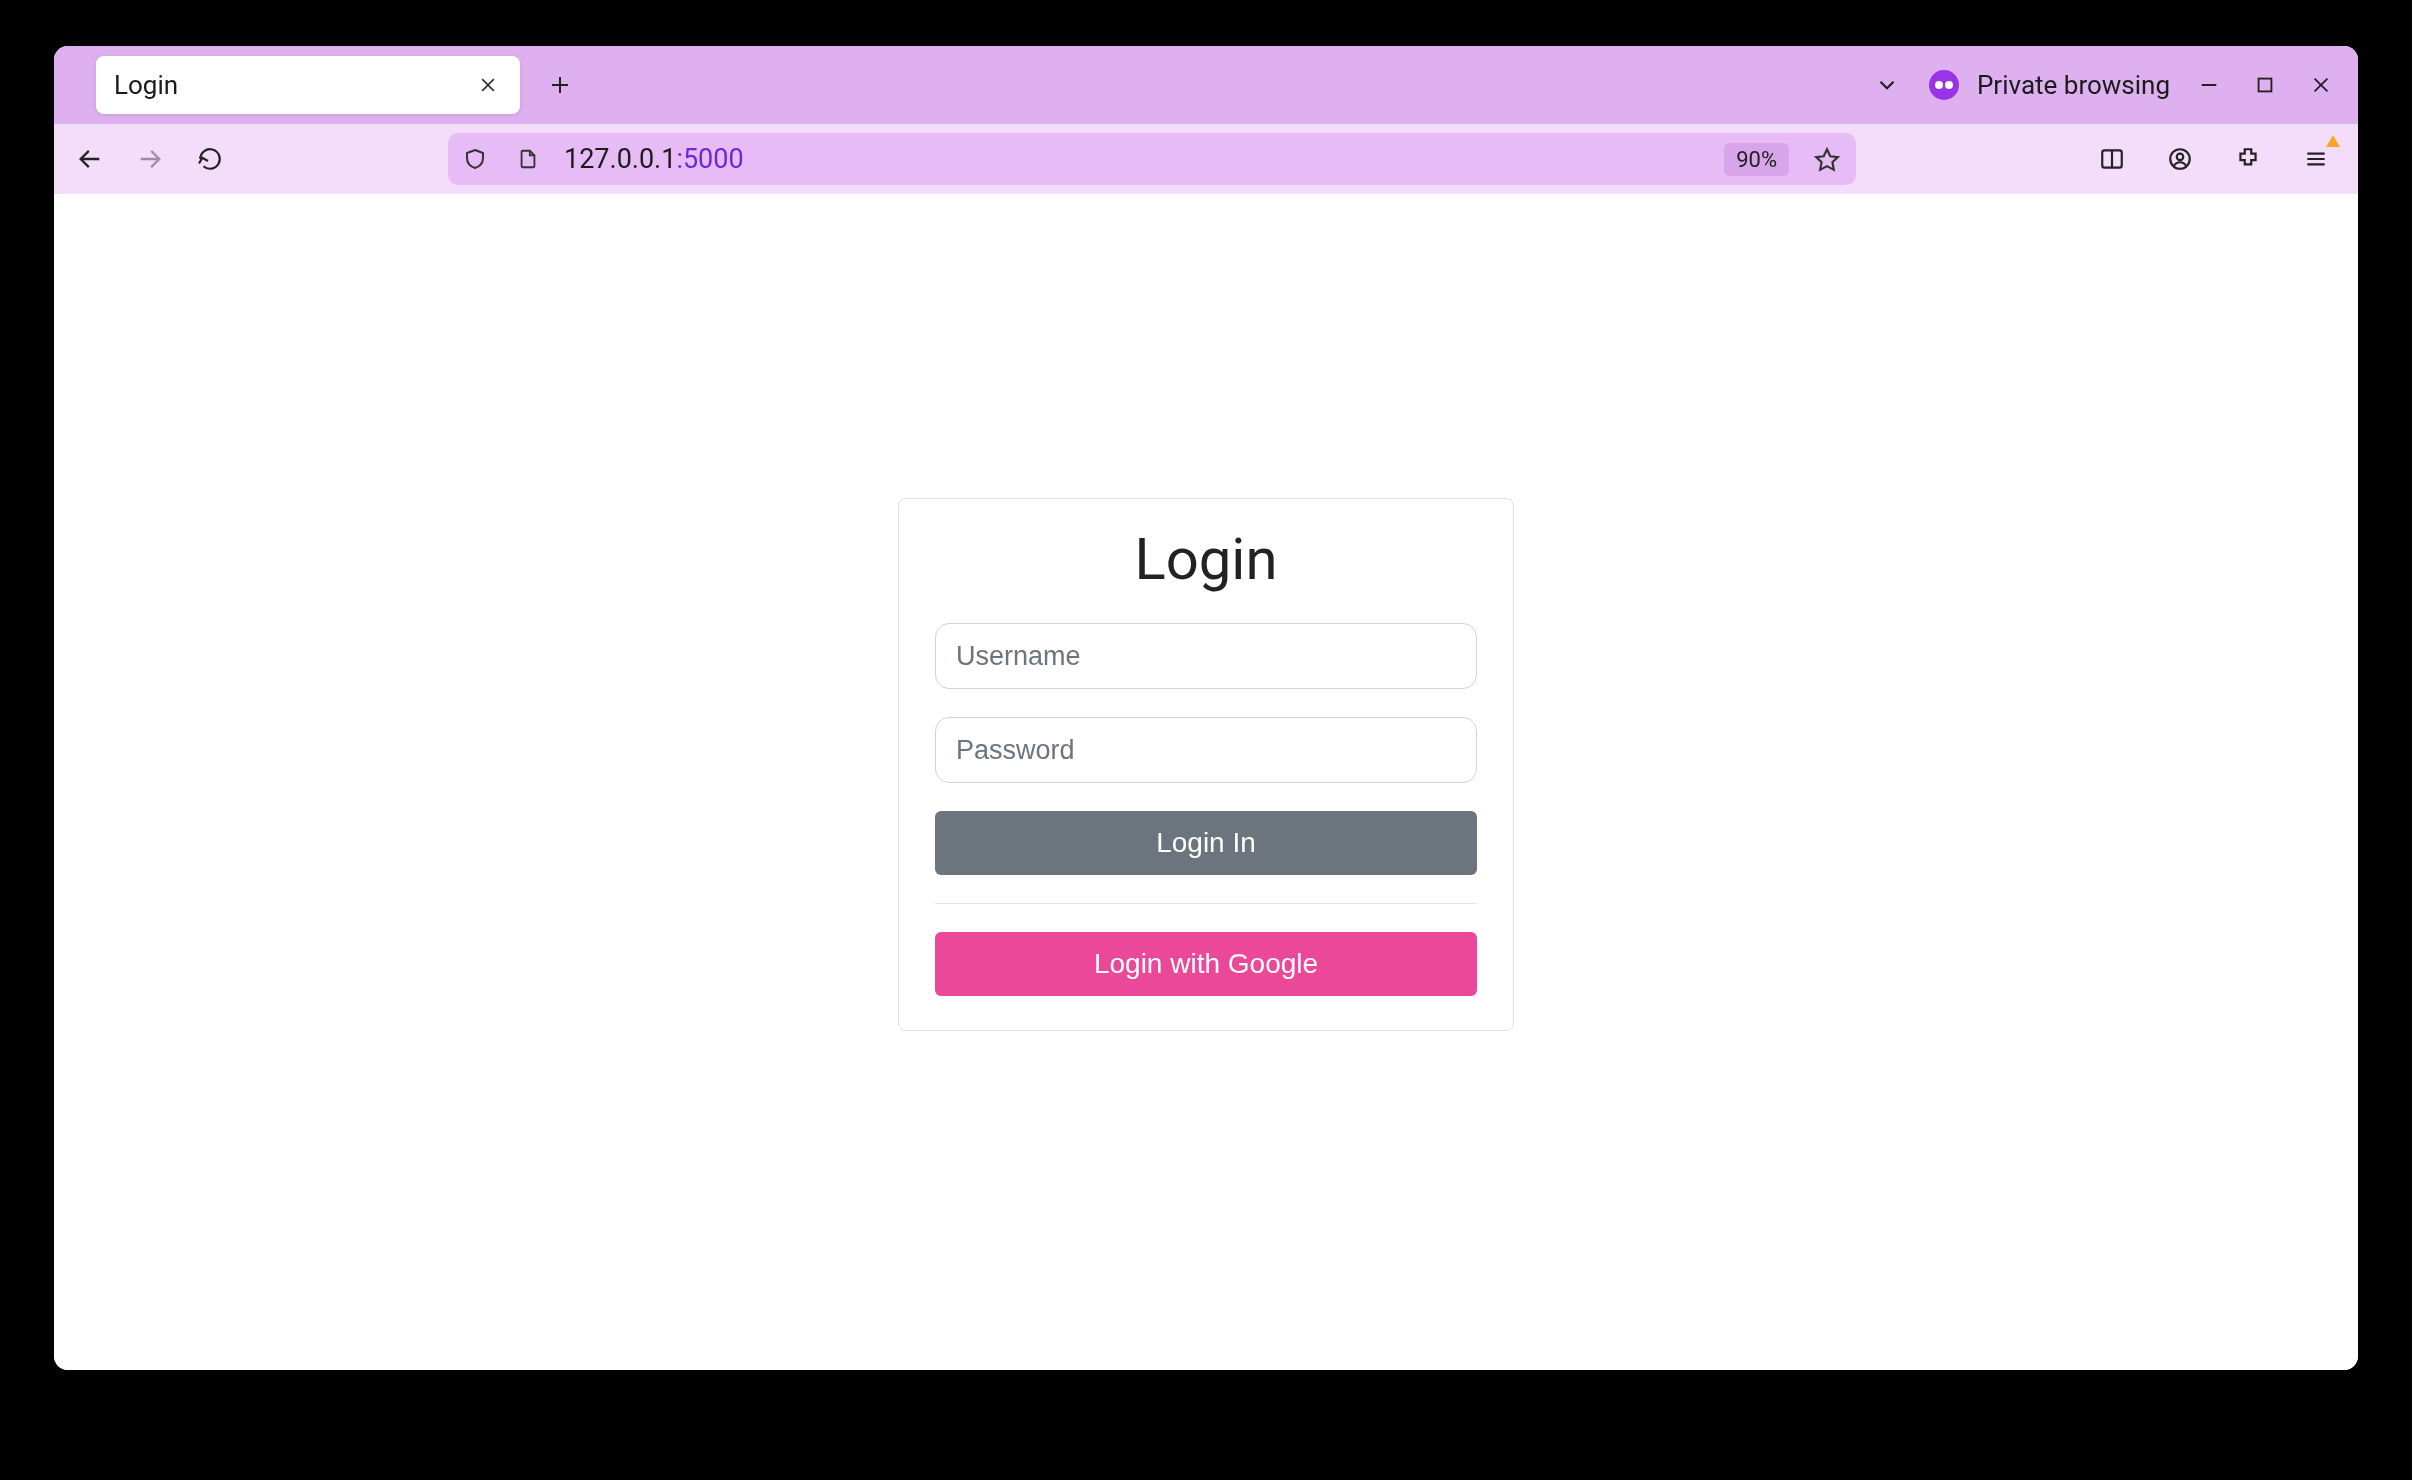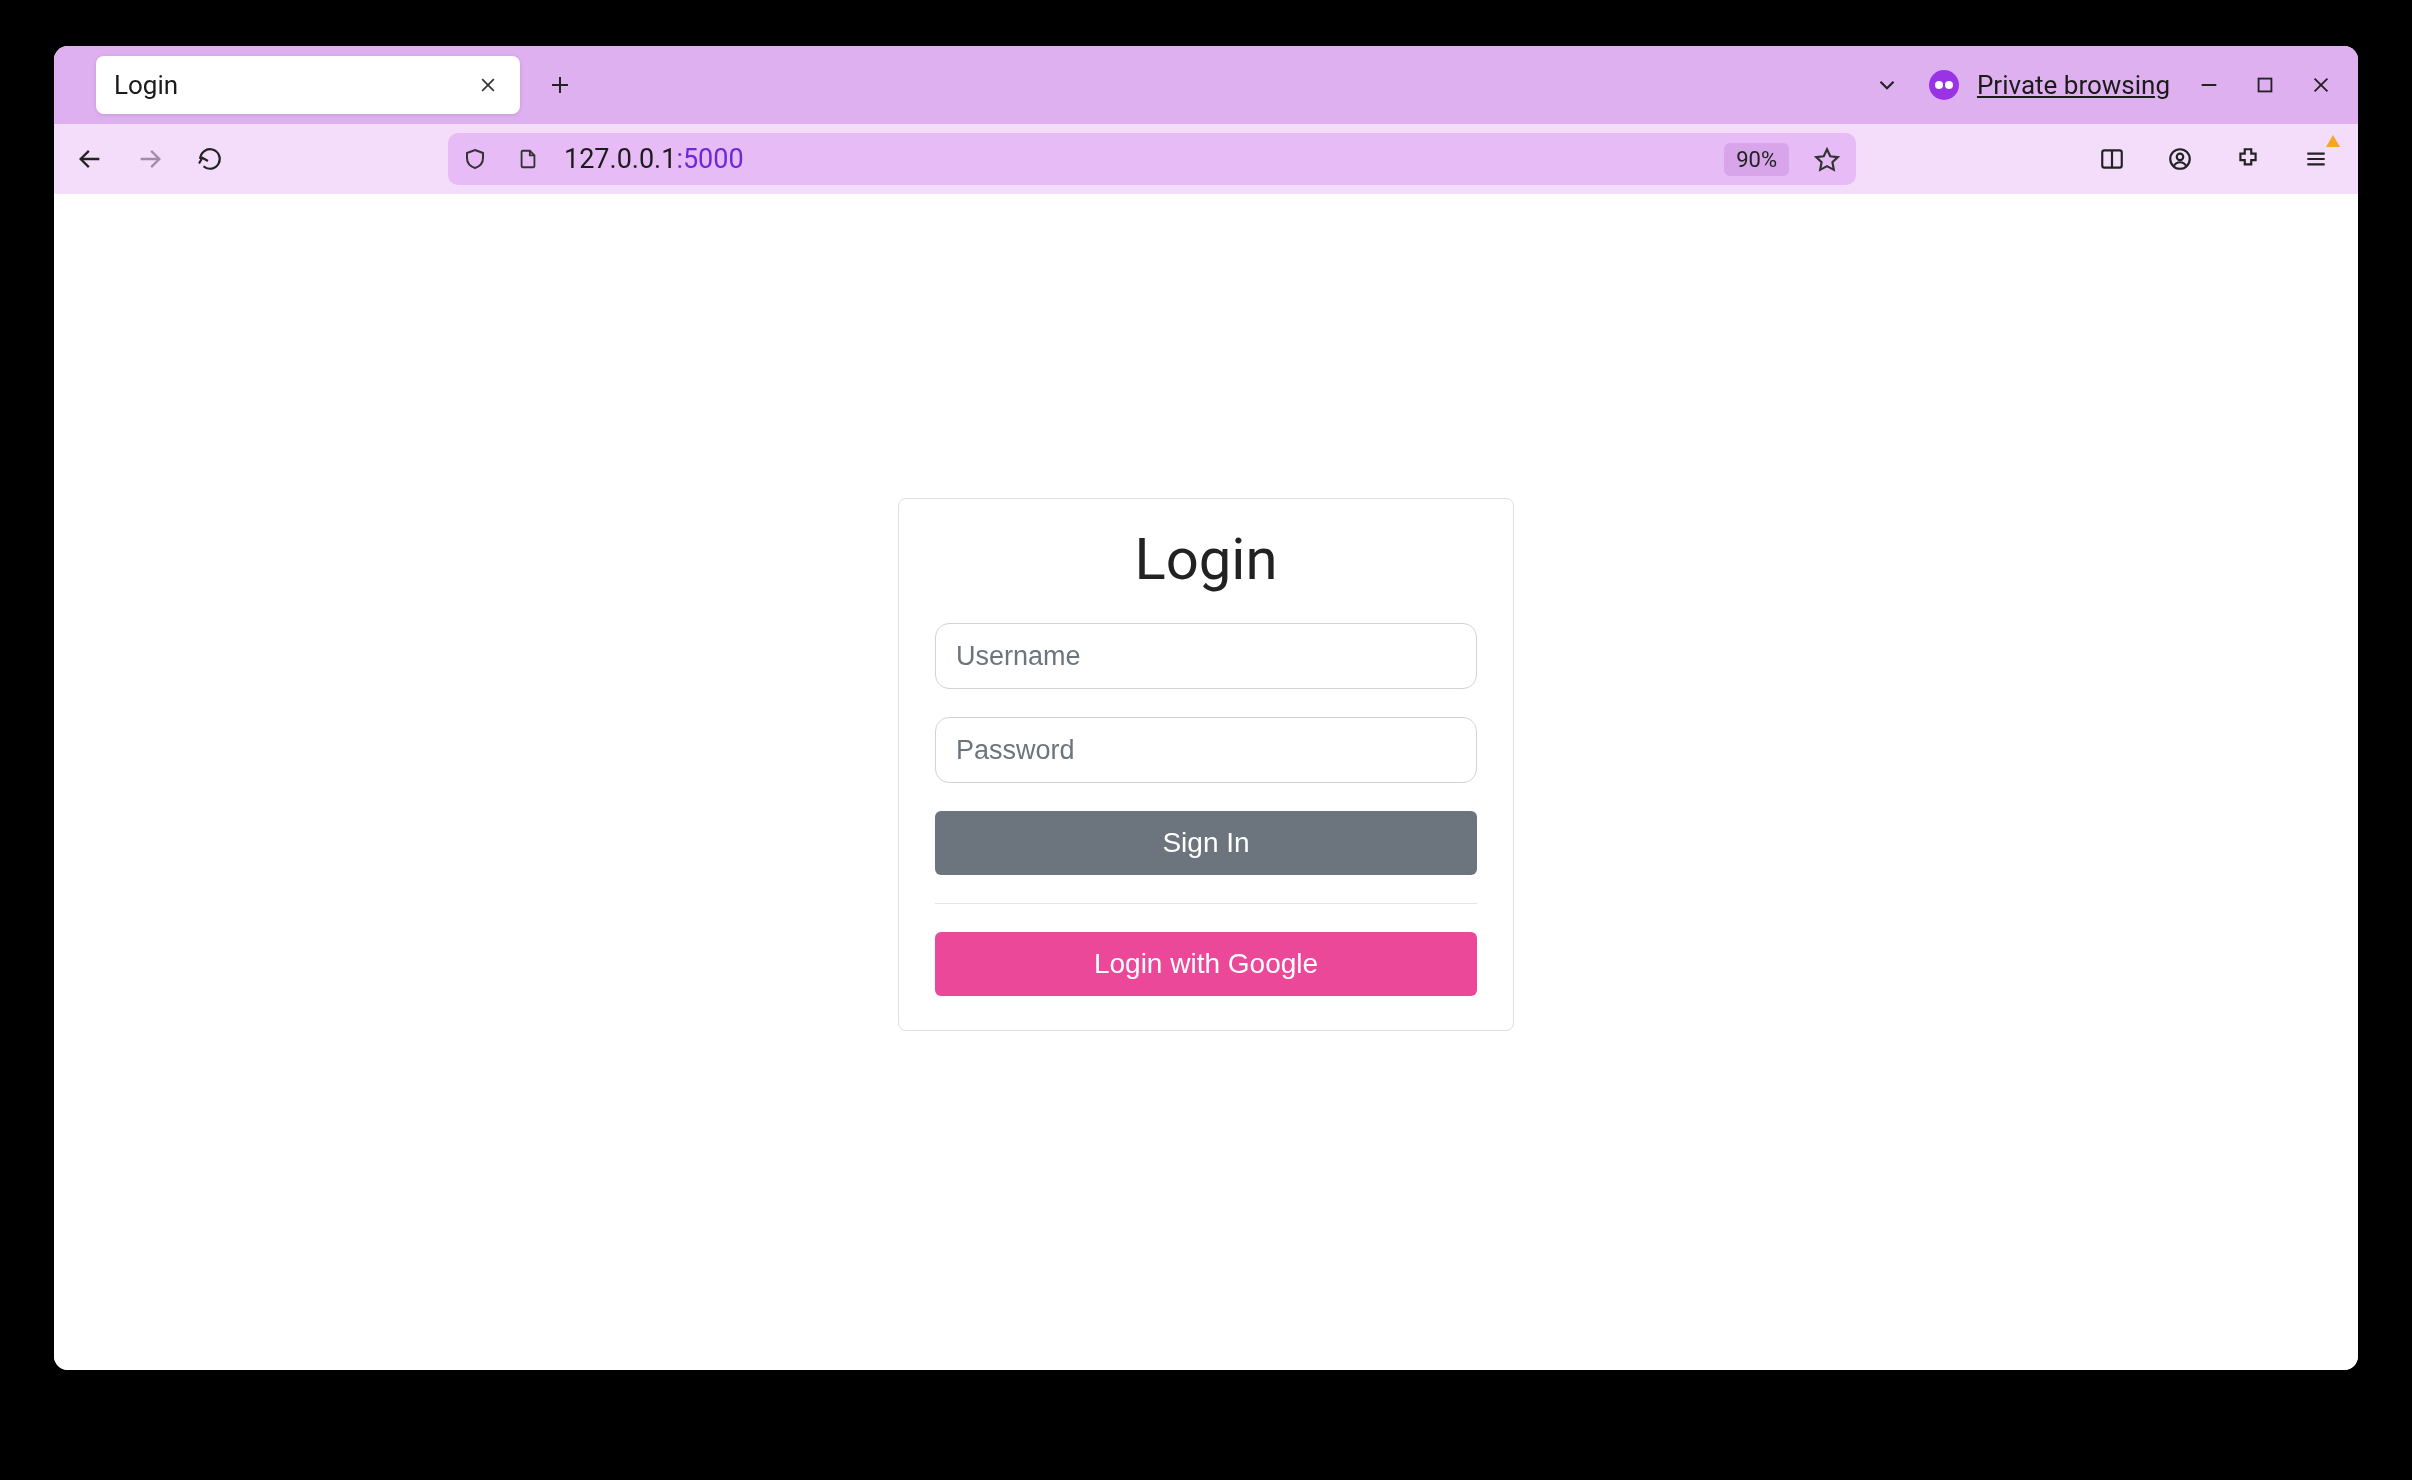--- a/index.html
+++ b/index.html
@@ -78,21 +78,20 @@
   }
   .tabstrip .chevron-down {
     width:40px; height:40px;
     display:flex;align-items:center;justify-content:center;
     color:#222;
   }
   .private-wrap {
     display:flex; align-items:center; gap:18px;
     color:#1b1b1b;
     font-size:26px;
-    text-decoration:underline;
   }
   .mask-icon {
     width:30px;height:30px;
     background:#9a33e6;
     border-radius:50%;
     display:flex;align-items:center;justify-content:center;
   }
   .mask-goggles {
     width:20px;height:10px;
     border-radius:5px;
@@ -361,20 +360,20 @@
           <span class="hamburger-dot"></span>
         </div>
       </div>
     </div>
 
     <div class="viewport">
       <div class="login-card">
         <h1 class="login-title">Login</h1>
         <input class="form-input" type="text" placeholder="Username" style="">
         <input class="form-input" type="password" placeholder="Password" style="">
-        <button class="btn btn-signin">Sign In</button>
+        <button class="btn btn-signin">Login In</button>
         <hr class="divider">
         <button class="btn btn-google">Login with Google</button>
       </div>
     </div>
 
   </div>
 </div>
 
 </body></html>

